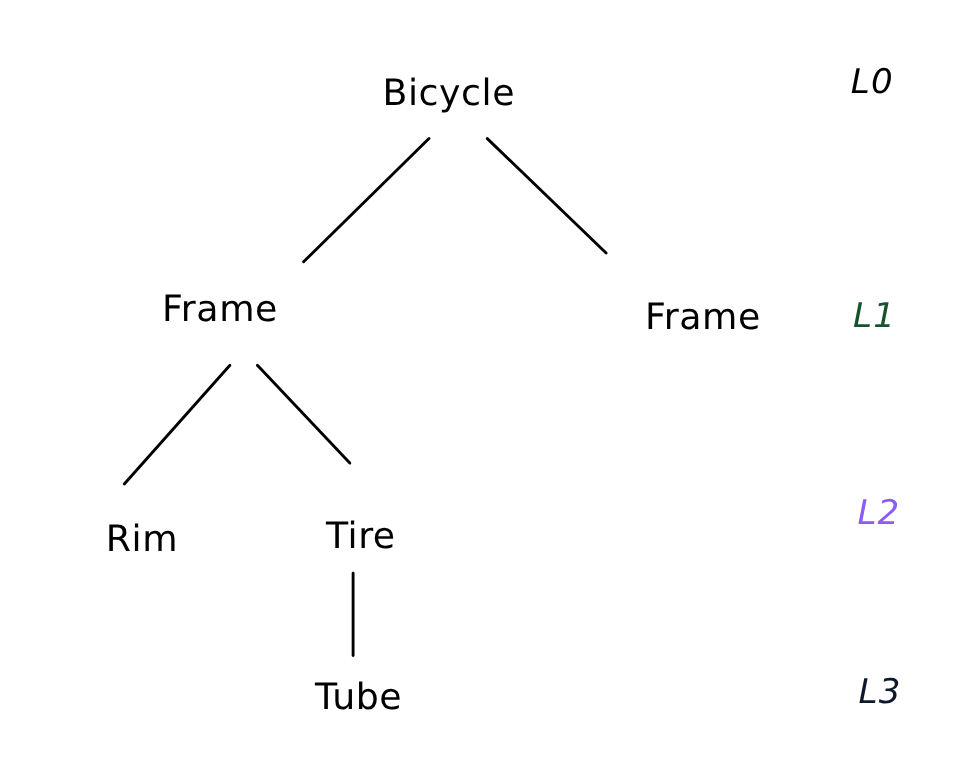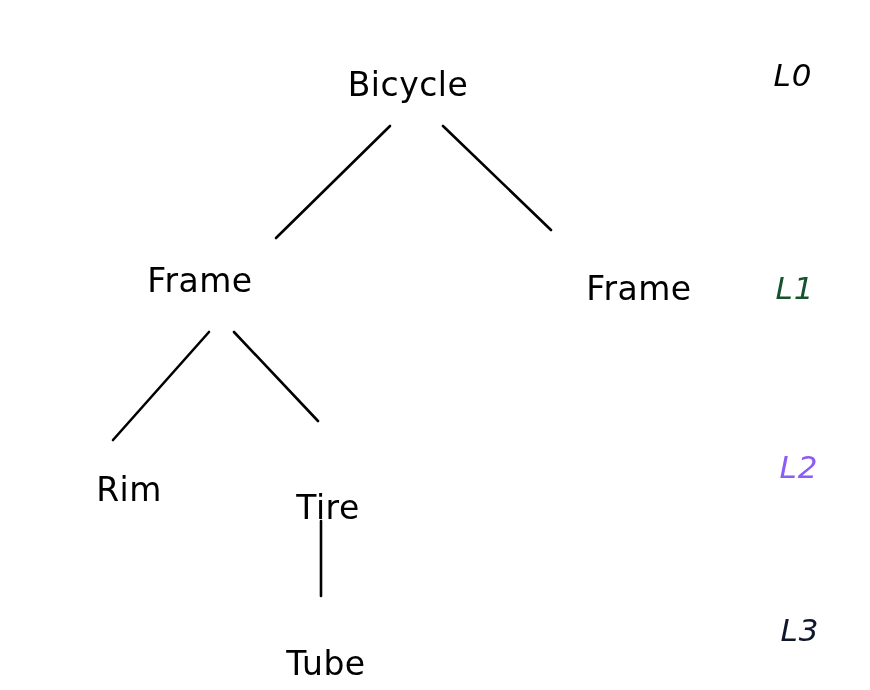--- a/index.html
+++ b/index.html
@@ -65,22 +65,22 @@
         <line x1="234" y1="332" x2="318" y2="421"></line>
         <line x1="321" y1="521" x2="321" y2="596"></line>
       </g>
   </svg>
 
   <div id="node-layer">
       <div class="node-label" style="left: 408px; top: 84px; color: rgb(0, 0, 0);">Bicycle</div>
       <div class="node-label" style="left: 200px; top: 280px; color: rgb(0, 0, 0);">Frame</div>
       <div class="node-label" style="left: 639px; top: 277px; color: rgb(0, 0, 0); margin-top: 11px;">Frame</div>
       <div class="node-label" style="left: 129px; top: 489px; color: rgb(0, 0, 0);">Rim</div>
-      <div class="node-label" style="left: 328px; top: 487px; color: rgb(0, 0, 0); margin-top: 20px;">Tire</div>
-      <div class="node-label" style="left: 326px; top: 633px; color: rgb(0, 0, 0); margin-top: 30px;">Tube</div>
+      <div class="node-label" style="left: 328px; top: 487px; color: rgb(0, 0, 0);">Tire</div>
+      <div class="node-label" style="left: 326px; top: 633px; color: rgb(0, 0, 0);">Tube</div>
     </div>
   <div id="level-layer">
       <div class="level-label" style="left: 793px; top: 75px; color: rgb(0, 0, 0);">L0</div>
       <div class="level-label" style="left: 795px; top: 288px; color: #14532d;">L1</div>
       <div class="level-label" style="left: 799px; top: 467px; color: #8b5cf6;">L2</div>
       <div class="level-label" style="left: 800px; top: 630px; color: #0f172a;">L3</div>
     </div>
 
 </div>
 

